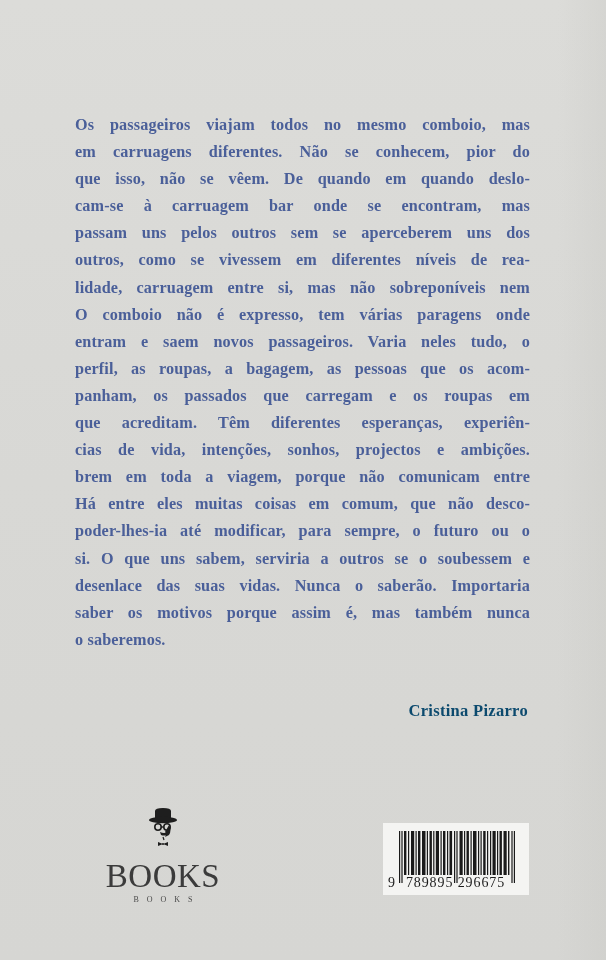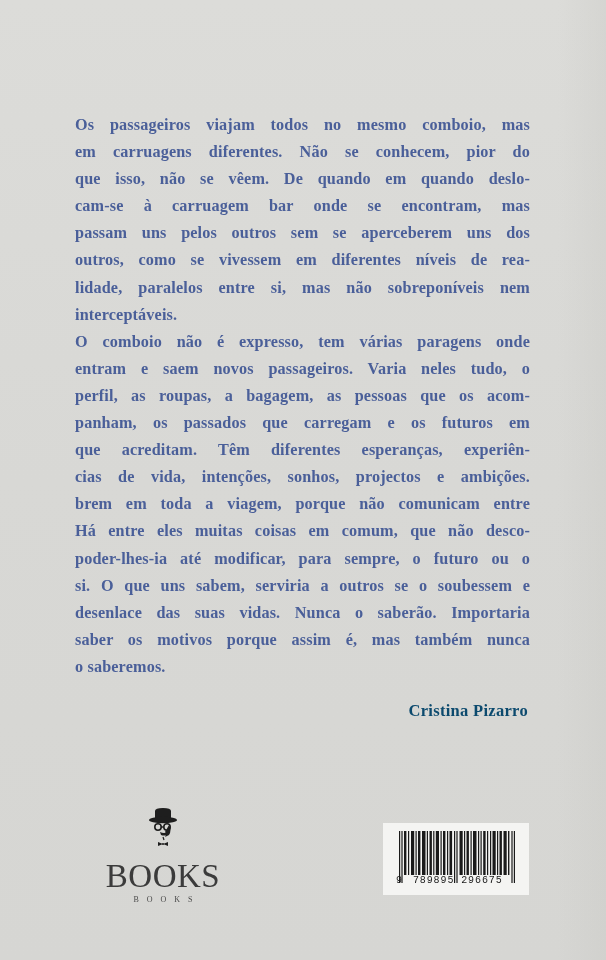--- a/index.html
+++ b/index.html
@@ -96,24 +96,24 @@
     }
     .barcode-bars {
       position: absolute;
       left: 16px;
       top: 8px;
       width: 117px;
       height: 52px;
     }
     .barcode-digits {
       position: absolute;
-      left: 13px;
+      left: 5px;
       top: 52px;
-      font-family: Liberation Mono, monospace;
-      font-size: 10px;
+      font-family: Liberation Serif, serif;
+      font-size: 14px;
       letter-spacing: 0.9px;
       color: #1c1c1c;
       background: transparent;
       white-space: nowrap;
     }
     .digit-gap {
       display: inline-block;
       width: 10px;
     }
   </style>
@@ -123,28 +123,27 @@
 <div class="back-cover">
 
   <div class="blurb">
     <p>
       <span class="line">Os passageiros viajam todos no mesmo comboio, mas</span>
       <span class="line">em carruagens diferentes. Não se conhecem, pior do</span>
       <span class="line">que isso, não se vêem. De quando em quando deslo-</span>
       <span class="line">cam-se à carruagem bar onde se encontram, mas</span>
       <span class="line">passam uns pelos outros sem se aperceberem uns dos</span>
       <span class="line">outros, como se vivessem em diferentes níveis de rea-</span>
-      <span class="line">lidade, paralelos entre si, mas não sobreponíveis nem</span>
-      <span class="line last">interceptáveis.</span>
+      <span class="line">lidade, carruagem entre si, mas não sobreponíveis nem</span>
     </p>
     <p>
       <span class="line">O comboio não é expresso, tem várias paragens onde</span>
       <span class="line">entram e saem novos passageiros. Varia neles tudo, o</span>
       <span class="line">perfil, as roupas, a bagagem, as pessoas que os acom-</span>
-      <span class="line">panham, os passados que carregam e os futuros em</span>
+      <span class="line">panham, os passados que carregam e os roupas em</span>
       <span class="line">que acreditam. Têm diferentes esperanças, experiên-</span>
       <span class="line">cias de vida, intenções, sonhos, projectos e ambições.</span>
       <span class="line">brem em toda a viagem, porque não comunicam entre</span>
       <span class="line">Há entre eles muitas coisas em comum, que não desco-</span>
       <span class="line">poder-lhes-ia até modificar, para sempre, o futuro ou o</span>
       <span class="line">si. O que uns sabem, serviria a outros se o soubessem e</span>
       <span class="line">desenlace das suas vidas. Nunca o saberão. Importaria</span>
       <span class="line">saber os motivos porque assim é, mas também nunca</span>
       <span class="line last">o saberemos.</span>
     </p>

